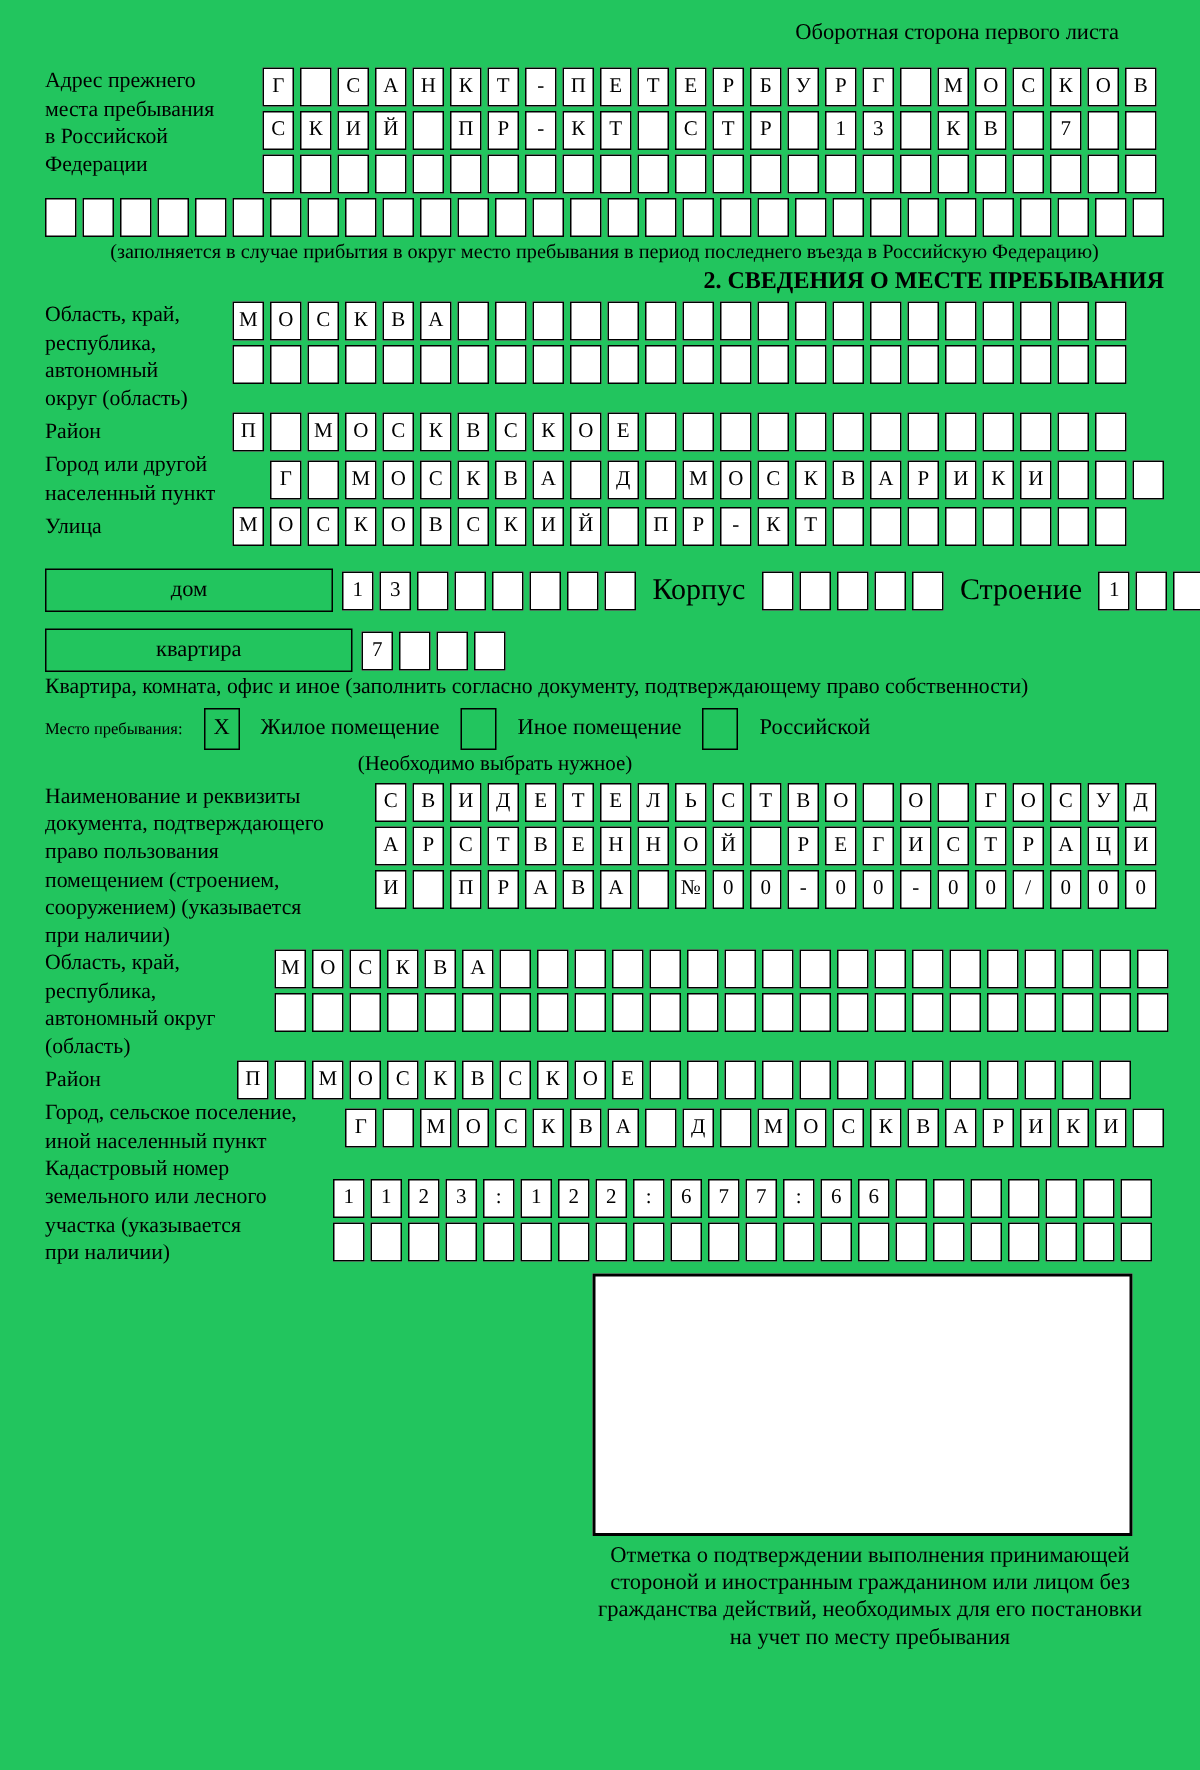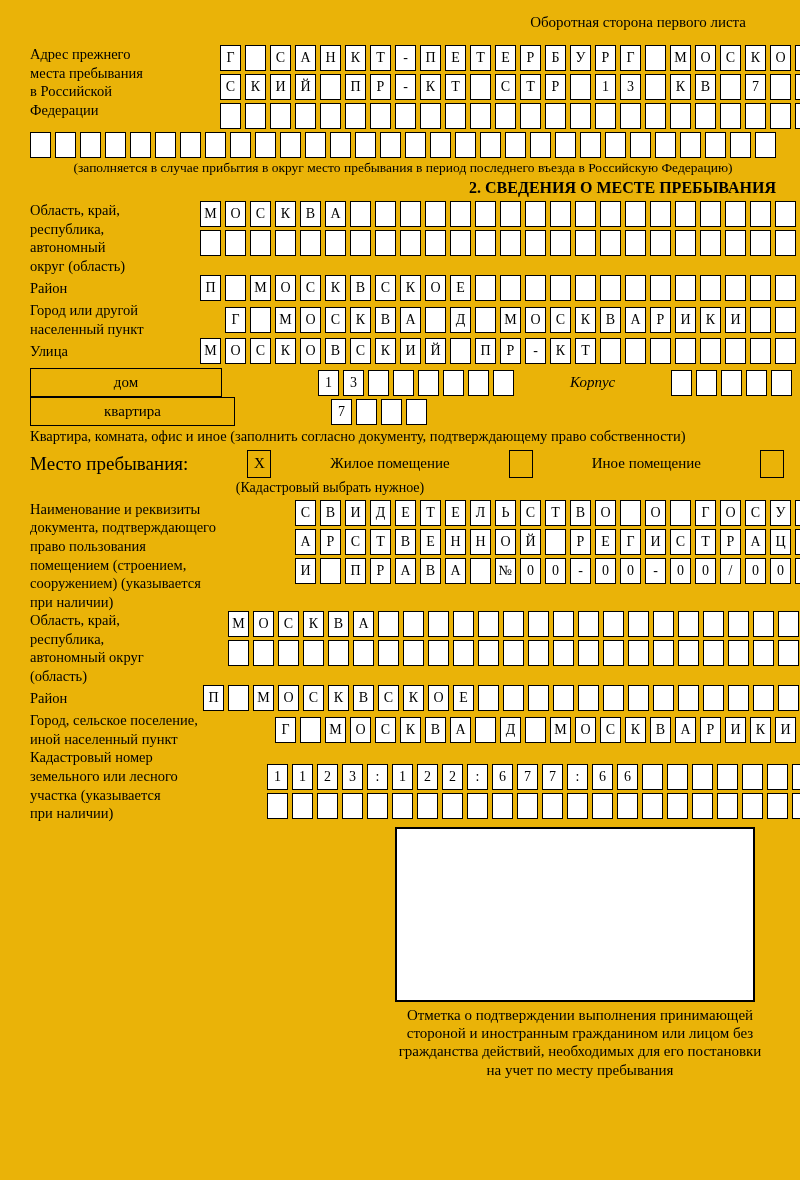--- a/index.html
+++ b/index.html
@@ -1,43 +1,43 @@
 <!DOCTYPE html>
 <html><head>
 <meta charset="utf-8">
 <style>
   html,body{margin:0;padding:0;background:#fff;color:#000;
     font-family:"Liberation Serif","DejaVu Serif",serif;}
   .page{position:relative;width:800px;height:1180px;box-sizing:border-box;
-    padding:14px 24px 0 30px;overflow:hidden;background:#eab308;}
+    padding:14px 24px 0 30px;overflow:hidden;background:#22c55e;}
   .top-note{text-align:right;font-size:15px;padding-right:30px;margin-bottom:14px;}
-  .frow{display:flex;align-items:flex-start;gap:45px;}
+  .frow{display:flex;align-items:flex-start;}
   .frow.vcenter{align-items:center;}
   .flabel{flex:none;font-size:14.5px;line-height:1.28;white-space:pre-line;}
   .w145{width:145px}.w125{width:125px}.w150{width:150px}.w220{width:220px}
   .w153{width:153px}.w128{width:128px}.w200{width:200px}.w192{width:192px}
   .rows > .cells{margin-bottom:3px;}
   .cells{display:flex;gap:4px;flex-wrap:nowrap;}
   .cells .cell{flex:none;width:21px;height:26px;box-sizing:border-box;
     border:1.6px solid #000;display:flex;align-items:center;justify-content:center;
     font-size:14px;line-height:1;background:#fff;}
   .fullrow{margin-top:0px;}
   .caption{font-size:13.5px;text-align:center;margin:2px 0 3px 0;line-height:1.2;}
   .caption-left{font-size:14.5px;text-align:left;margin:2px 0 4px 0;line-height:1.2;}
   .sec-title{font-size:16px;font-weight:bold;text-align:right;margin:3px 0 4px 0;}
   .namedbox{box-sizing:border-box;border:1.7px solid #000;height:29px;
     display:flex;align-items:center;justify-content:center;font-size:15px;flex:none;}
   .nb-house{width:192px;}
   .nb-apt{width:205px;}
-  .inline-label{font-size:15px;margin:4px 11px;flex:none;font-style:italic;}
+  .inline-label{font-size:20px;margin:14px 11px;flex:none;}
   .gap6{width:6px;flex:none;}
   .checkbox{flex:none;width:24px;height:28px;box-sizing:border-box;border:1.6px solid #000;
     display:flex;align-items:center;justify-content:center;font-size:15px;margin:0 14px;}
   .opt-label{font-size:15px;flex:none;}
-  .stay-label{font-size:19px;flex:none;}
+  .stay-label{font-size:11px;flex:none;}
   .hint{font-size:14px;width:600px;text-align:center;margin-top:2px;}
   .notes{font-size:14px;text-align:center;line-height:1.25;white-space:pre-line;margin-bottom:4px;}
   .cad-rows{margin-top:16px;}
   .stamp-box{margin:4px 0 0 365px;width:360px;height:175px;box-sizing:border-box;
     border:2px solid #000;background:#fff;}
   .stamp-caption{margin:4px 0 0 335px;width:430px;text-align:center;
     font-size:15px;line-height:1.22;white-space:pre-line;}
   .mt4{margin-top:4px;}
 </style>
 </head>
@@ -365,21 +365,21 @@
 
   <div class="frow vcenter">
     <span class="stay-label">Место пребывания:</span>
     <span class="checkbox">X</span>
     <span class="opt-label">Жилое помещение</span>
     <span class="checkbox"></span>
     <span class="opt-label">Иное помещение</span>
     <span class="checkbox"></span>
     <span class="opt-label">Российской</span>
   </div>
-  <div class="hint">(Кадастровый выбрать нужное)</div>
+  <div class="hint">(Необходимо выбрать нужное)</div>
 
   <div class="frow mt4">
     <div class="flabel w220">Наименование и реквизиты
 документа, подтверждающего
 право пользования
 помещением (строением,
 сооружением) (указывается
 при наличии)</div>
     <div class="rows">
       <div class="cells">

